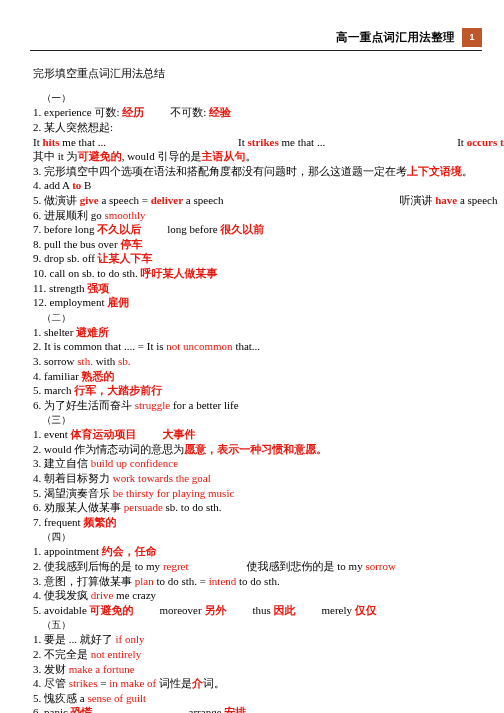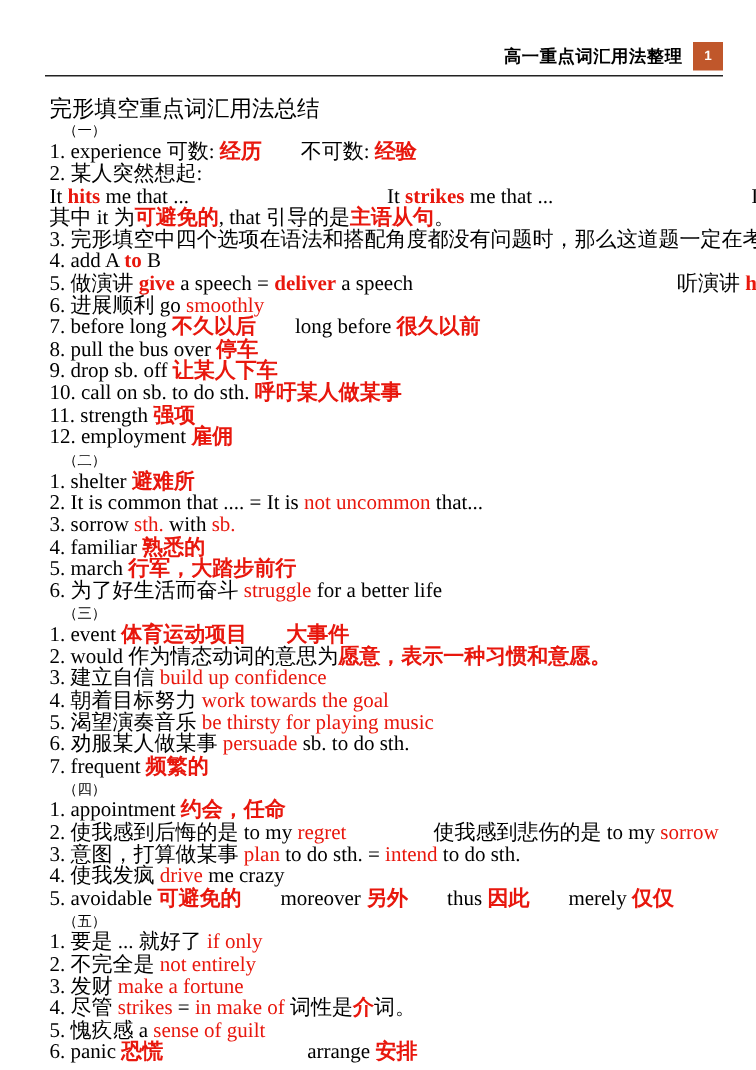--- a/index.html
+++ b/index.html
@@ -60,33 +60,33 @@
   }
 
   
   .content {
     position: absolute;
     top: 66px;
     left: 33px;
     right: 14px;
   }
   .doc-title {
-    font-size: 15px;
+    font-size: 11px;
     line-height: 14.4px;
-    margin-bottom: 0;
+    margin-bottom: 10px;
     white-space: nowrap;
   }
   .section-head {
     font-size: 9.6px;
     line-height: 15px;
     padding-left: 9px;
     font-weight: normal;
   }
   .line {
-    font-size: 14px;
+    font-size: 11px;
     line-height: 14.6px;
     white-space: nowrap;
   }
   .line .idx {
     font-variant: small-caps;
   }
   
   .r   { color: #e8170d; }
   .rb  { color: #e8170d; font-weight: bold; }
   
@@ -107,21 +107,21 @@
   <div class="header-rule"></div>
 </div>
 
 <div class="content">
   <div class="doc-title">完形填空重点词汇用法总结</div>
   <div id="sections-root">
       <div class="section-head">（一）</div>
       <div class="line"><span class="idx">1. </span><span>experience  可数: </span><span class="rb">经历</span><span class="gap-sm"></span><span>不可数: </span><span class="rb">经验</span></div>
       <div class="line"><span class="idx">2. </span><span>某人突然想起:</span></div>
       <div class="line"><span>It </span><span class="rb">hits</span><span> me that ...</span><span class="gap-xl"></span><span>It </span><span class="rb">strikes</span><span> me that ...</span><span class="gap-xl"></span><span>It </span><span class="rb">occurs to</span><span> me that ...</span></div>
-      <div class="line"><span>其中 it 为</span><span class="rb">可避免的</span><span>, that 引导的是</span><span class="rb">主语从句</span><span>。</span></div>
+      <div class="line"><span>其中 it 为</span><span class="rb">可避免的</span><span>, would 引导的是</span><span class="rb">主语从句</span><span>。</span></div>
       <div class="line"><span class="idx">3. </span><span>完形填空中四个选项在语法和搭配角度都没有问题时，那么这道题一定在考</span><span class="rb">上下文语境</span><span>。</span></div>
       <div class="line"><span class="idx">4. </span><span>add A </span><span class="rb">to</span><span> B</span></div>
       <div class="line"><span class="idx">5. </span><span>做演讲  </span><span class="rb">give</span><span> a speech = </span><span class="rb">deliver</span><span> a speech</span><span class="gap-xxl"></span><span>听演讲  </span><span class="rb">have</span><span> a speech</span></div>
       <div class="line"><span class="idx">6. </span><span>进展顺利  go </span><span class="r">smoothly</span></div>
       <div class="line"><span class="idx">7. </span><span>before long  </span><span class="rb">不久以后</span><span class="gap-sm"></span><span>long before  </span><span class="rb">很久以前</span></div>
       <div class="line"><span class="idx">8. </span><span>pull the bus over  </span><span class="rb">停车</span></div>
       <div class="line"><span class="idx">9. </span><span>drop sb. off  </span><span class="rb">让某人下车</span></div>
       <div class="line"><span class="idx">10. </span><span>call on sb. to do sth.  </span><span class="rb">呼吁某人做某事</span></div>
       <div class="line"><span class="idx">11. </span><span>strength  </span><span class="rb">强项</span></div>
       <div class="line"><span class="idx">12. </span><span>employment  </span><span class="rb">雇佣</span></div>

